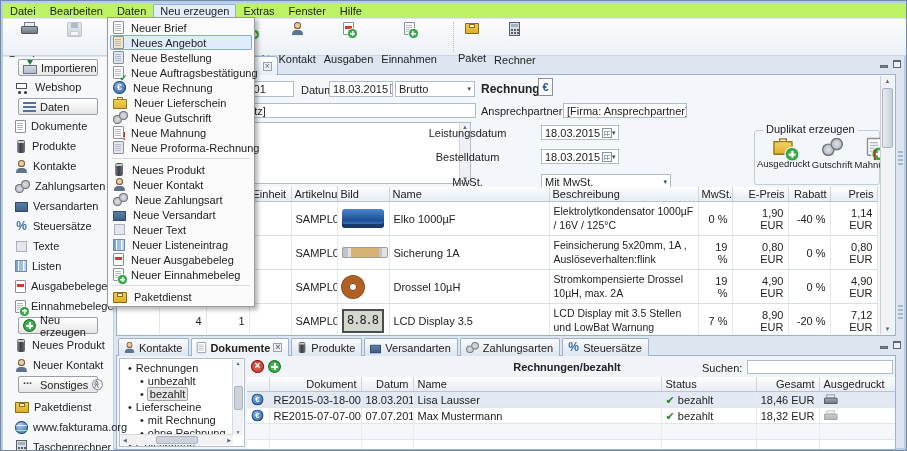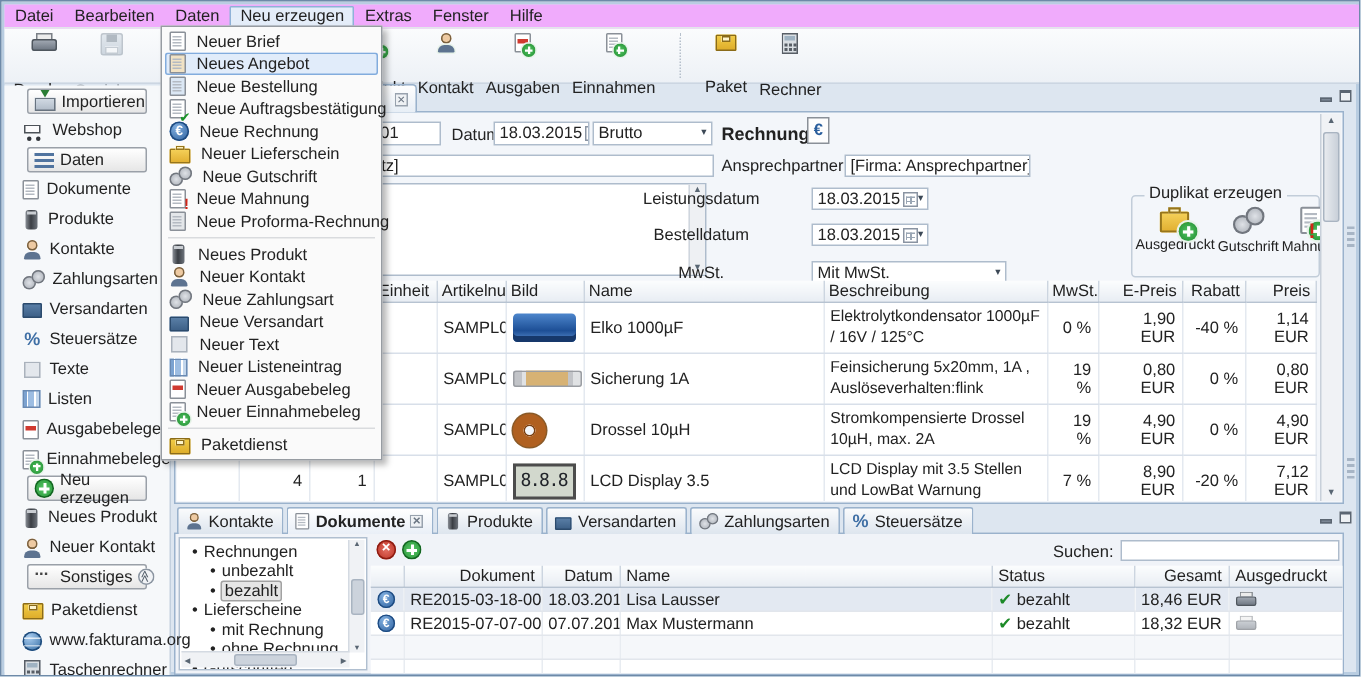--- a/index.html
+++ b/index.html
@@ -1,19 +1,19 @@
 <!DOCTYPE html>
 <html><head>
 <meta charset="utf-8">
 <style>
   html,body{margin:0;padding:0}
   body{width:907px;height:451px;font-family:"Liberation Sans",sans-serif;font-size:11px;color:#222;background:#c7d5e4}
   .app{position:relative;width:907px;height:451px;box-sizing:border-box;background:#dde6f0;border:1px solid #6e8aa8;box-shadow:inset 0 0 0 2px #b9cde1;overflow:hidden}
   
-  .menubar{position:absolute;left:2px;top:2px;width:903px;height:15px;background:#f0abfc;border-bottom:1px solid #e2e6ea;display:flex;align-items:center;z-index:3}
+  .menubar{position:absolute;left:2px;top:2px;width:903px;height:15px;background:#bef264;border-bottom:1px solid #e2e6ea;display:flex;align-items:center;z-index:3}
   .mb-item{padding:1px 7px;white-space:nowrap}
   .mb-item.open{background:#e4edf9;border:1px solid #8fb2d8;padding:0 6px;border-radius:1px}
   
   .toolbar{position:absolute;left:2px;top:17px;width:903px;height:38px;background:linear-gradient(#fbfcfd,#edf1f6);border-bottom:1px solid #ccd6e2;display:flex;align-items:flex-start;padding:3px 0 0 6px;box-sizing:border-box;z-index:2}
   .tbtn{display:flex;flex-direction:column;align-items:center;justify-content:flex-start;gap:18px;height:32px;padding-top:1px}
   .tbtn .lbl{font-size:11px;white-space:nowrap}
   .tbtn.disabled .lbl{color:#9aa3ad}
   .tbtn.disabled .ic{opacity:.45}
   .tsep{width:6px;height:30px;border-right:1px dotted #b6c0cc;margin:1px 4px 0 2px}
   .tspace{width:120px}
@@ -188,21 +188,21 @@
     </div>
     <div class="tbtn" style="margin-left:8px">
       <span class="ic i-doc r-line b-plus"></span>
       <span class="lbl">Ausgaben</span>
     </div>
     <div class="tbtn" style="margin-left:8px">
       <span class="ic i-doc b-plus"></span>
       <span class="lbl">Einnahmen</span>
     </div>
     <div class="tsep" style="margin-left:10px"></div>
-    <div class="tbtn" style="margin-left:12px">
+    <div class="tbtn" style="margin-left:0">
       <span class="ic i-parcel"></span>
       <span class="lbl">Paket</span>
     </div>
     <div class="tbtn" style="margin-left:8px">
       <span class="ic i-calc"></span>
       <span class="lbl">Rechner</span>
     </div>
   </div>
 
   <div class="sidebar">
@@ -530,20 +530,21 @@
       <div class="hsb">
         <span>◀</span>
           <div class="thumb"></div>
           <span>▶</span>
       </div>
     </div>
 
     <div class="btoolrow">
       <span class="ic i-xc" style="position:absolute;left:4px;top:2px"></span>
       <span class="ic i-plusc" style="position:absolute;left:21px;top:2px"></span>
+      <span class="btitle">Rechnungen/bezahlt</span>
       <span class="searchlbl">Suchen:</span>
       <input class="searchinput" style="">
     </div>
 
     <div style="position:absolute;left:130px;top:21px;width:648px;height:72px;overflow:hidden">
       <table class="btbl">
         <colgroup>
           <col style="width:22px">
             <col style="width:92px">
             <col style="width:52px">

